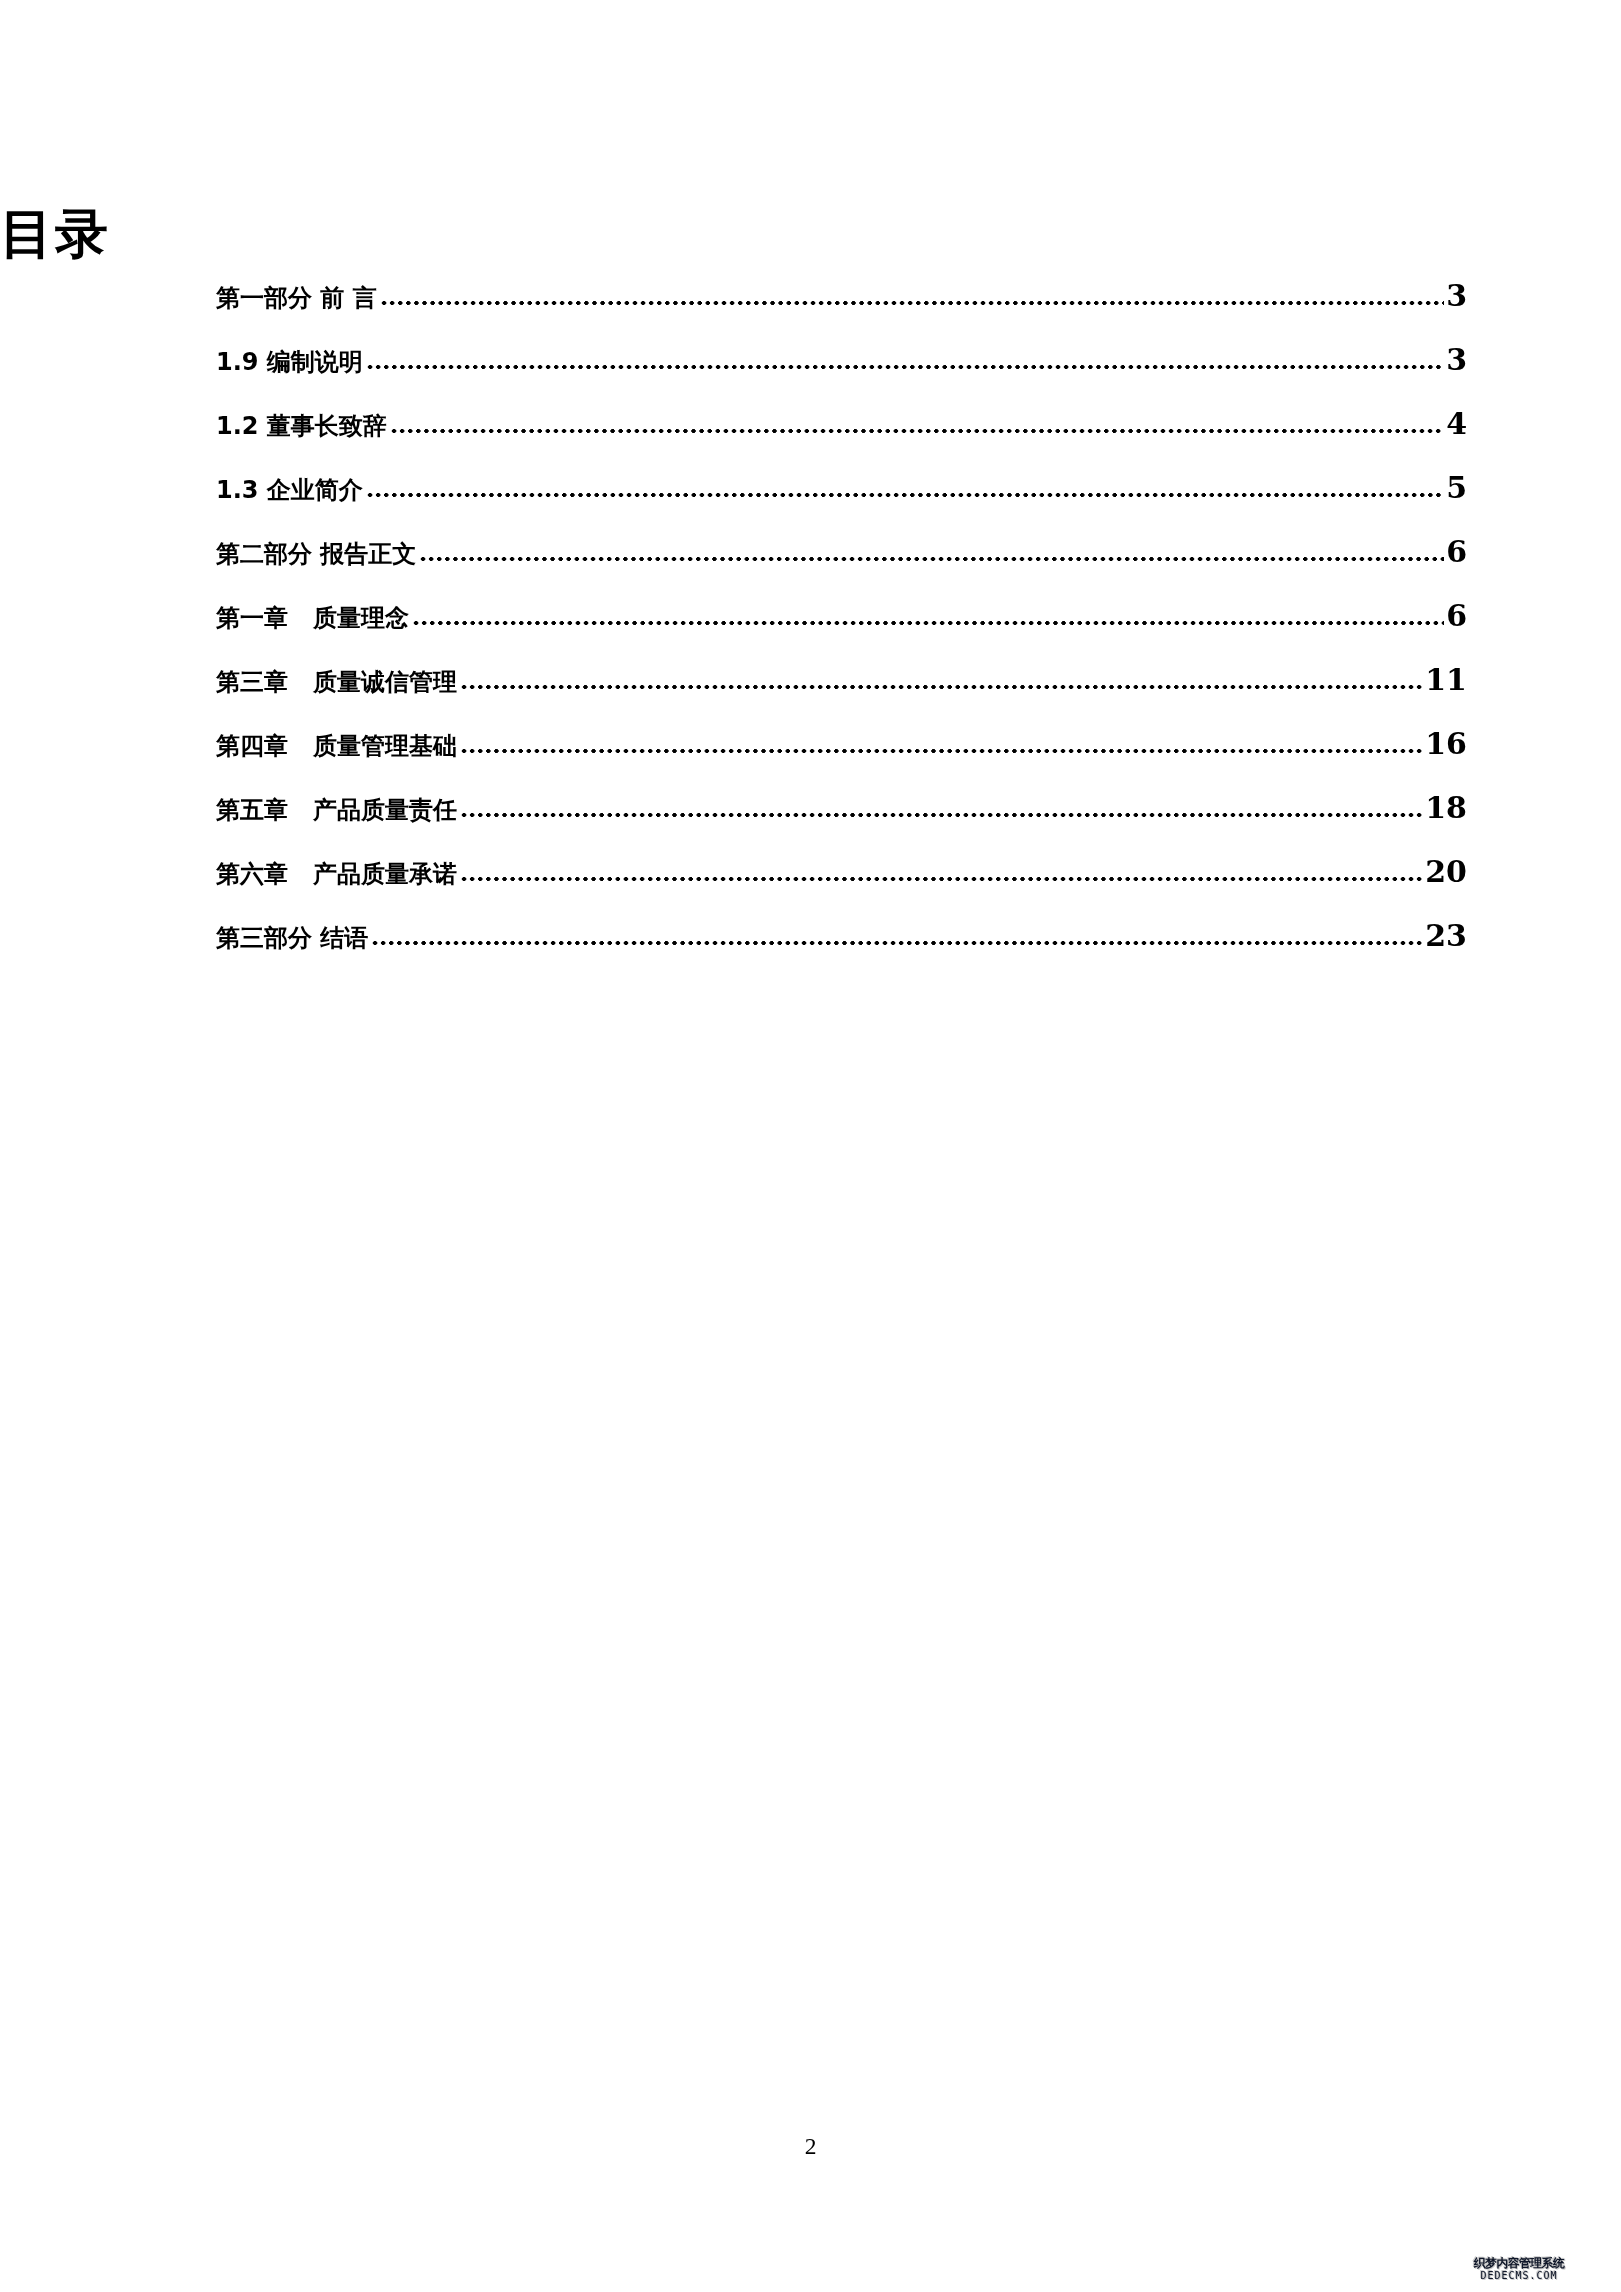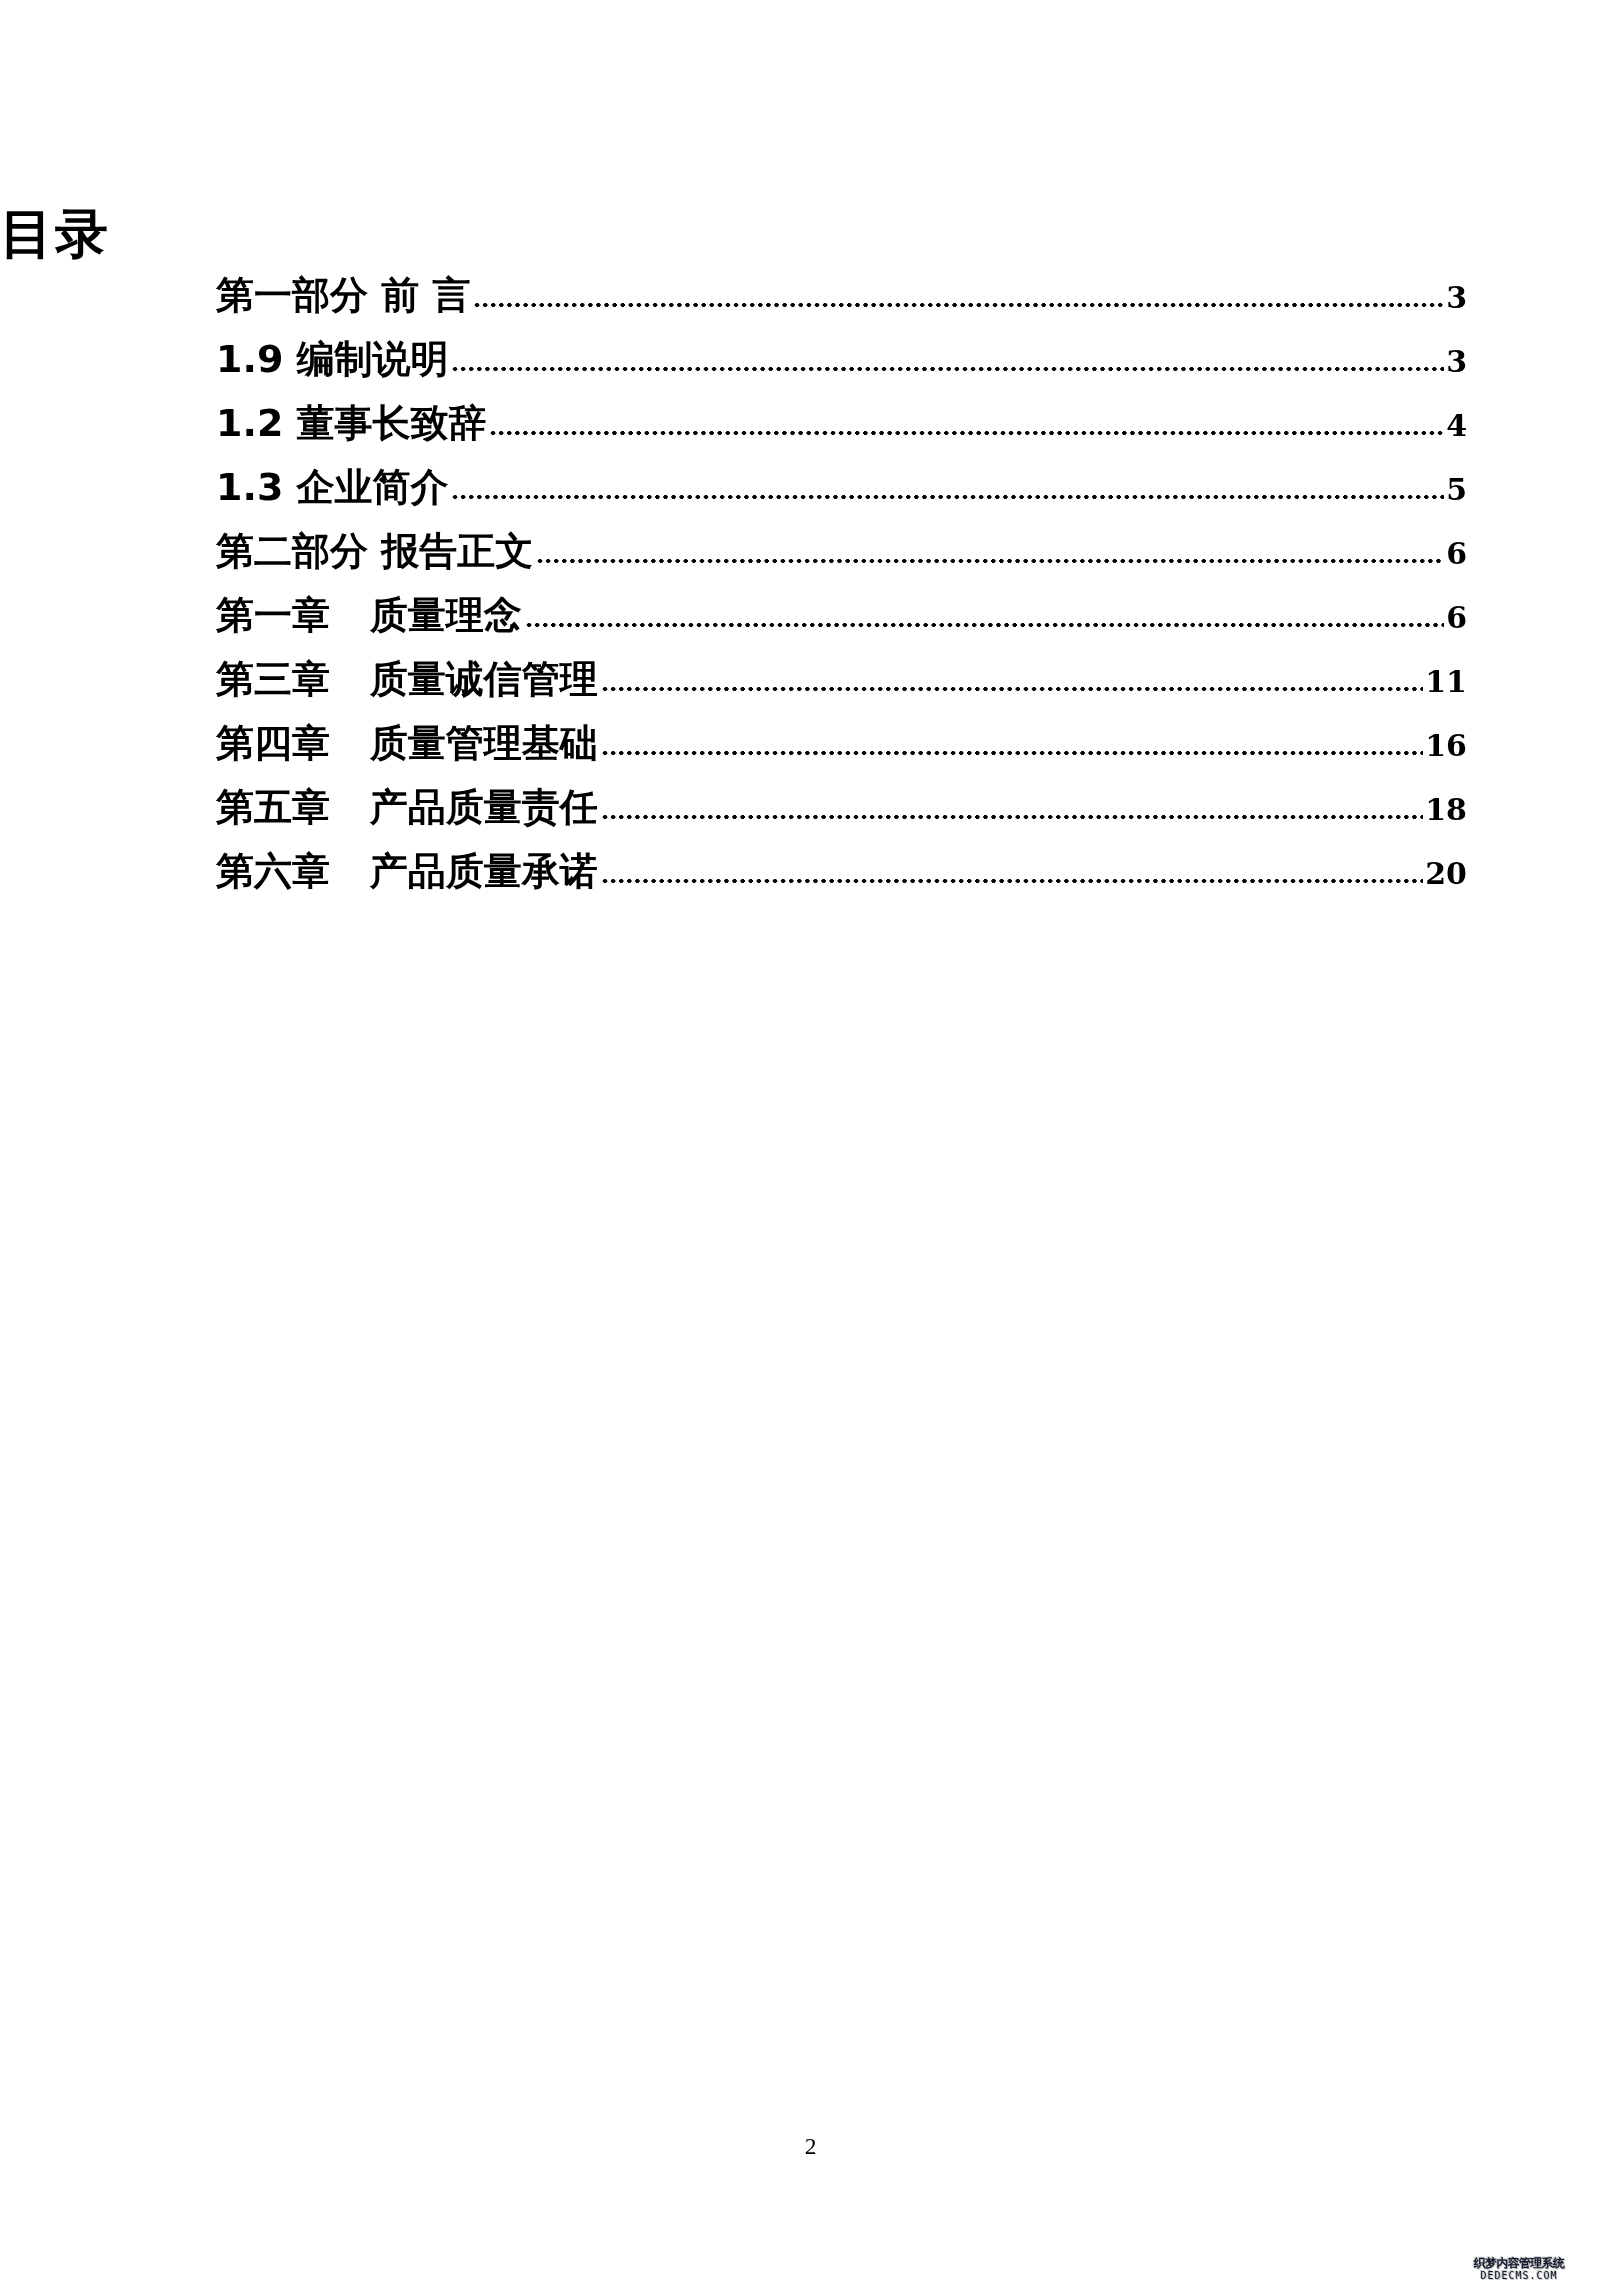--- a/index.html
+++ b/index.html
@@ -37,21 +37,21 @@
     }
     .toc-row {
       display: flex;
       align-items: baseline;
       height: 64px;
       white-space: nowrap;
     }
     .toc-label {
       font-family: "DejaVu Sans", sans-serif;
       font-weight: bold;
-      font-size: 38px;
+      font-size: 24px;
       line-height: 39px;
       flex: 0 0 auto;
       white-space: pre;
     }
     .toc-leader {
       flex: 1 1 auto;
       margin: 0 2px 0 2.9px;
       height: 3.9px;
       align-self: baseline;
       position: relative;
@@ -152,20 +152,25 @@
   <li class="toc-row">
     <span class="toc-label">第五章   产品质量责任</span>
     <span class="toc-leader"></span>
     <span class="toc-page">18</span>
   </li>
   <li class="toc-row">
     <span class="toc-label">第六章   产品质量承诺</span>
     <span class="toc-leader"></span>
     <span class="toc-page">20</span>
   </li>
+  <li class="toc-row">
+    <span class="toc-label">第三部分 结语</span>
+    <span class="toc-leader"></span>
+    <span class="toc-page">23</span>
+  </li>
 </ul>
 
 <div class="footer-page-number">2</div>
 
 <div class="watermark">
   <div class="watermark-cn">织梦内容管理系统</div>
   <div class="watermark-en">DEDECMS.COM</div>
 </div>
 
 

